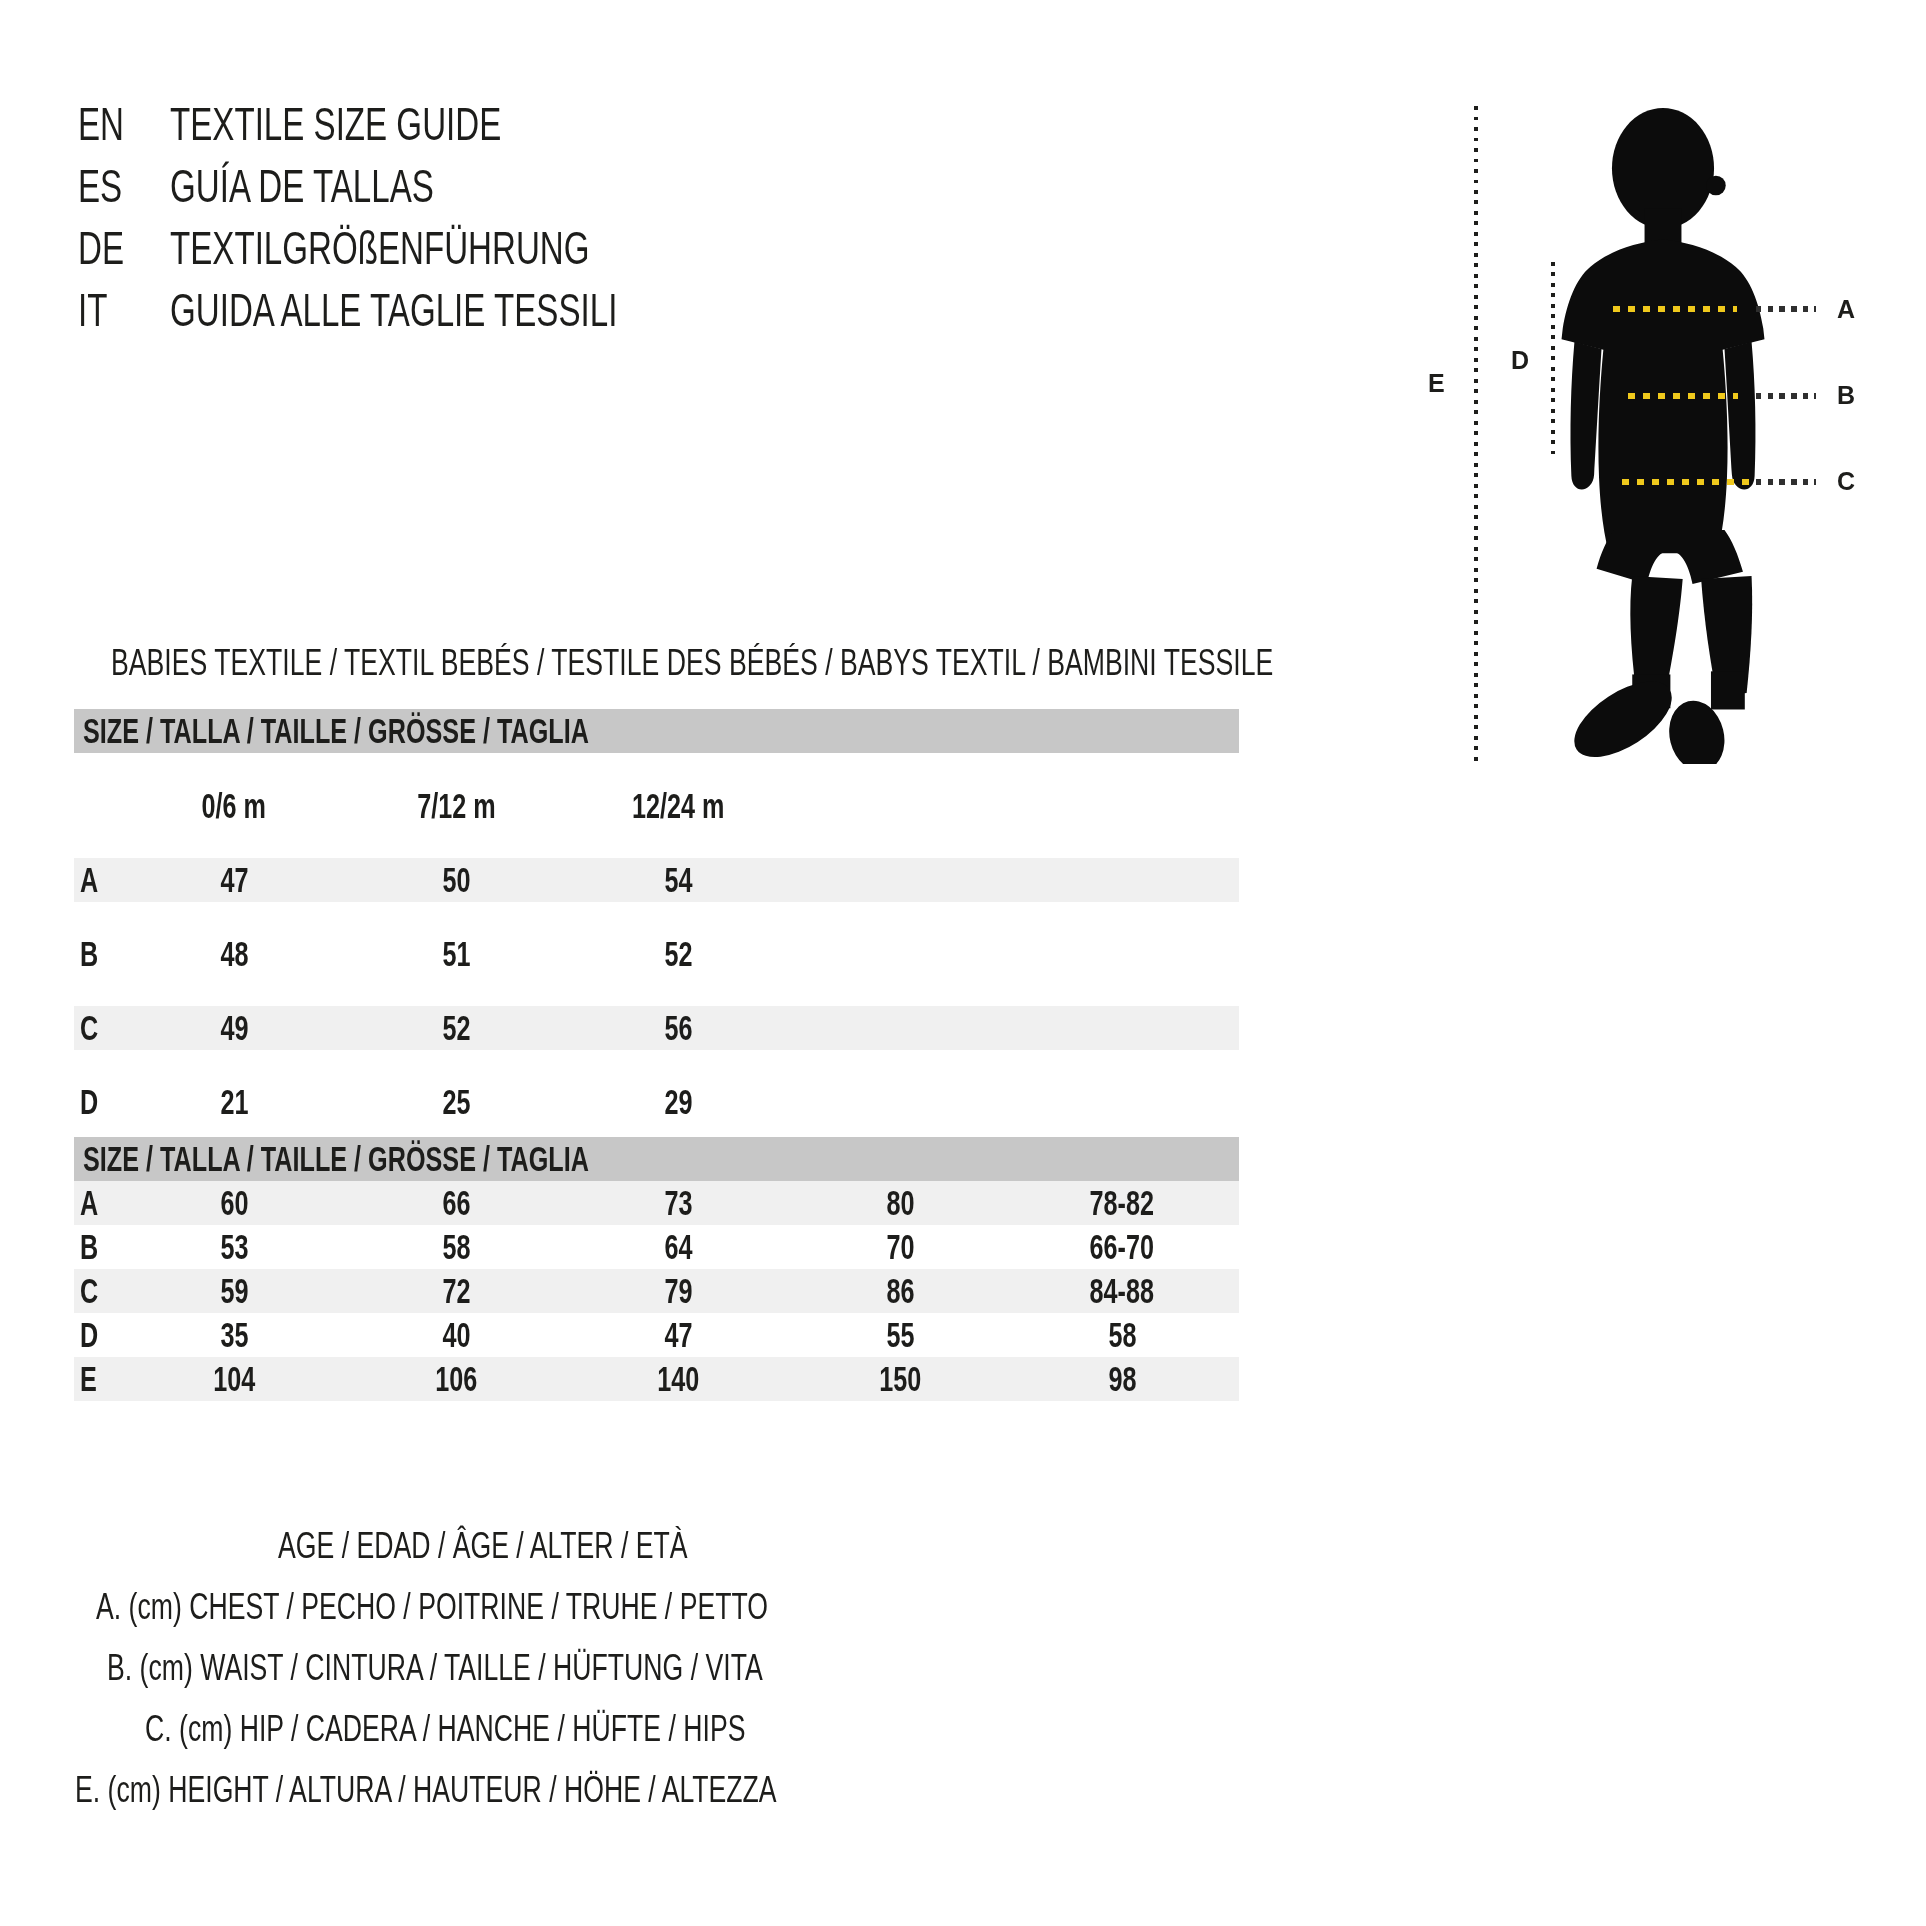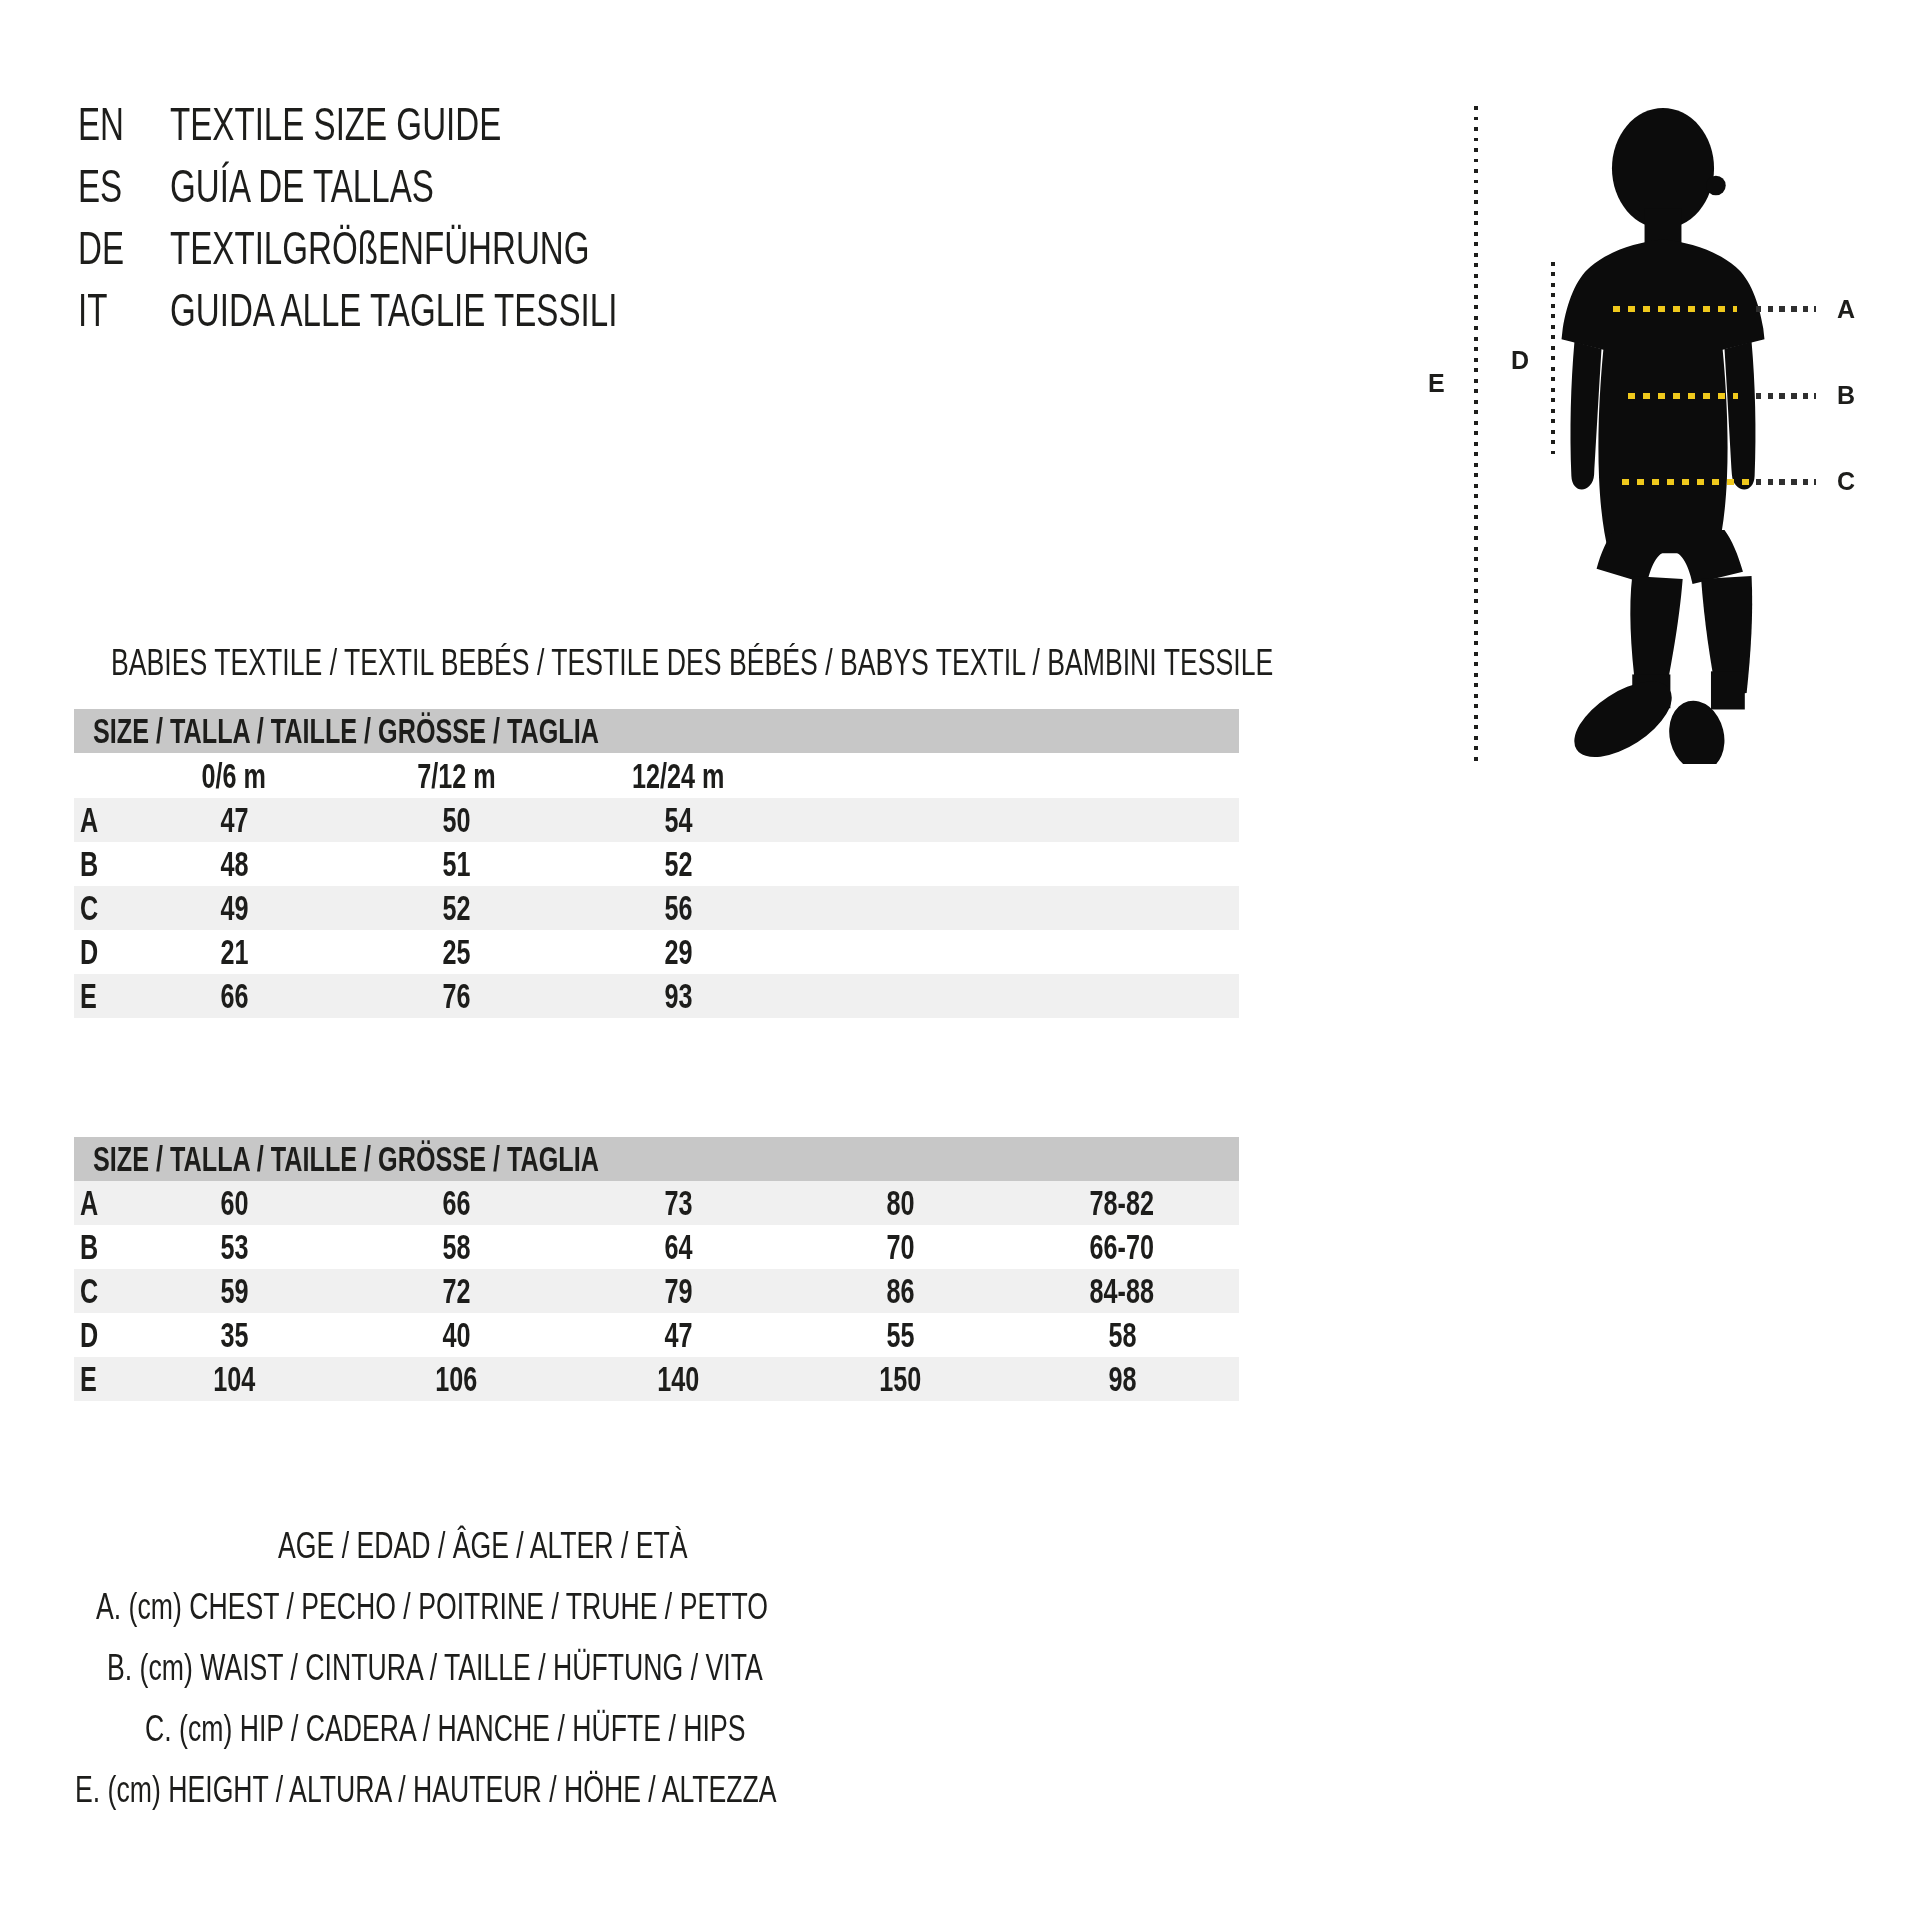--- a/index.html
+++ b/index.html
@@ -16,24 +16,24 @@
   .lang-list{left:78px;top:97px;}
   .lang-row{display:flex;height:62px;align-items:flex-start;font-size:46px;font-weight:400;}
   .lang-code{width:92px;}
 
   
   .sec-title{font-size:37px;line-height:37px;font-weight:400;white-space:nowrap;}
 
   
   .size-table{left:74px;width:1165px;}
   .tbar{height:44px;background:#c7c7c7;display:flex;align-items:center;
-        padding-left:19px;box-sizing:border-box;font-size:35px;font-weight:700;}
+        padding-left:9px;box-sizing:border-box;font-size:35px;font-weight:700;}
   .thead{display:grid;align-items:center;font-size:35px;font-weight:700;}
   .trow{display:grid;height:44px;align-items:center;font-size:35px;font-weight:700;}
-  .cols3{grid-template-columns:49px 222px 222px 222px;}
+  .cols3{grid-template-columns:49px 222px 222px 222px;margin-top:30px;}
   .cols5{grid-template-columns:49px 222px 222px 222px 222px 222px;}
   .stripe{background:#f0f0f0;}
   .rlab{padding-left:6.2px;text-align:left;}
   .val{text-align:center;}
 
   
   .legend{left:75px;top:1515px;}
   .legend-line{height:61px;display:flex;align-items:center;font-size:37px;font-weight:400;justify-content:center;}
 
   

